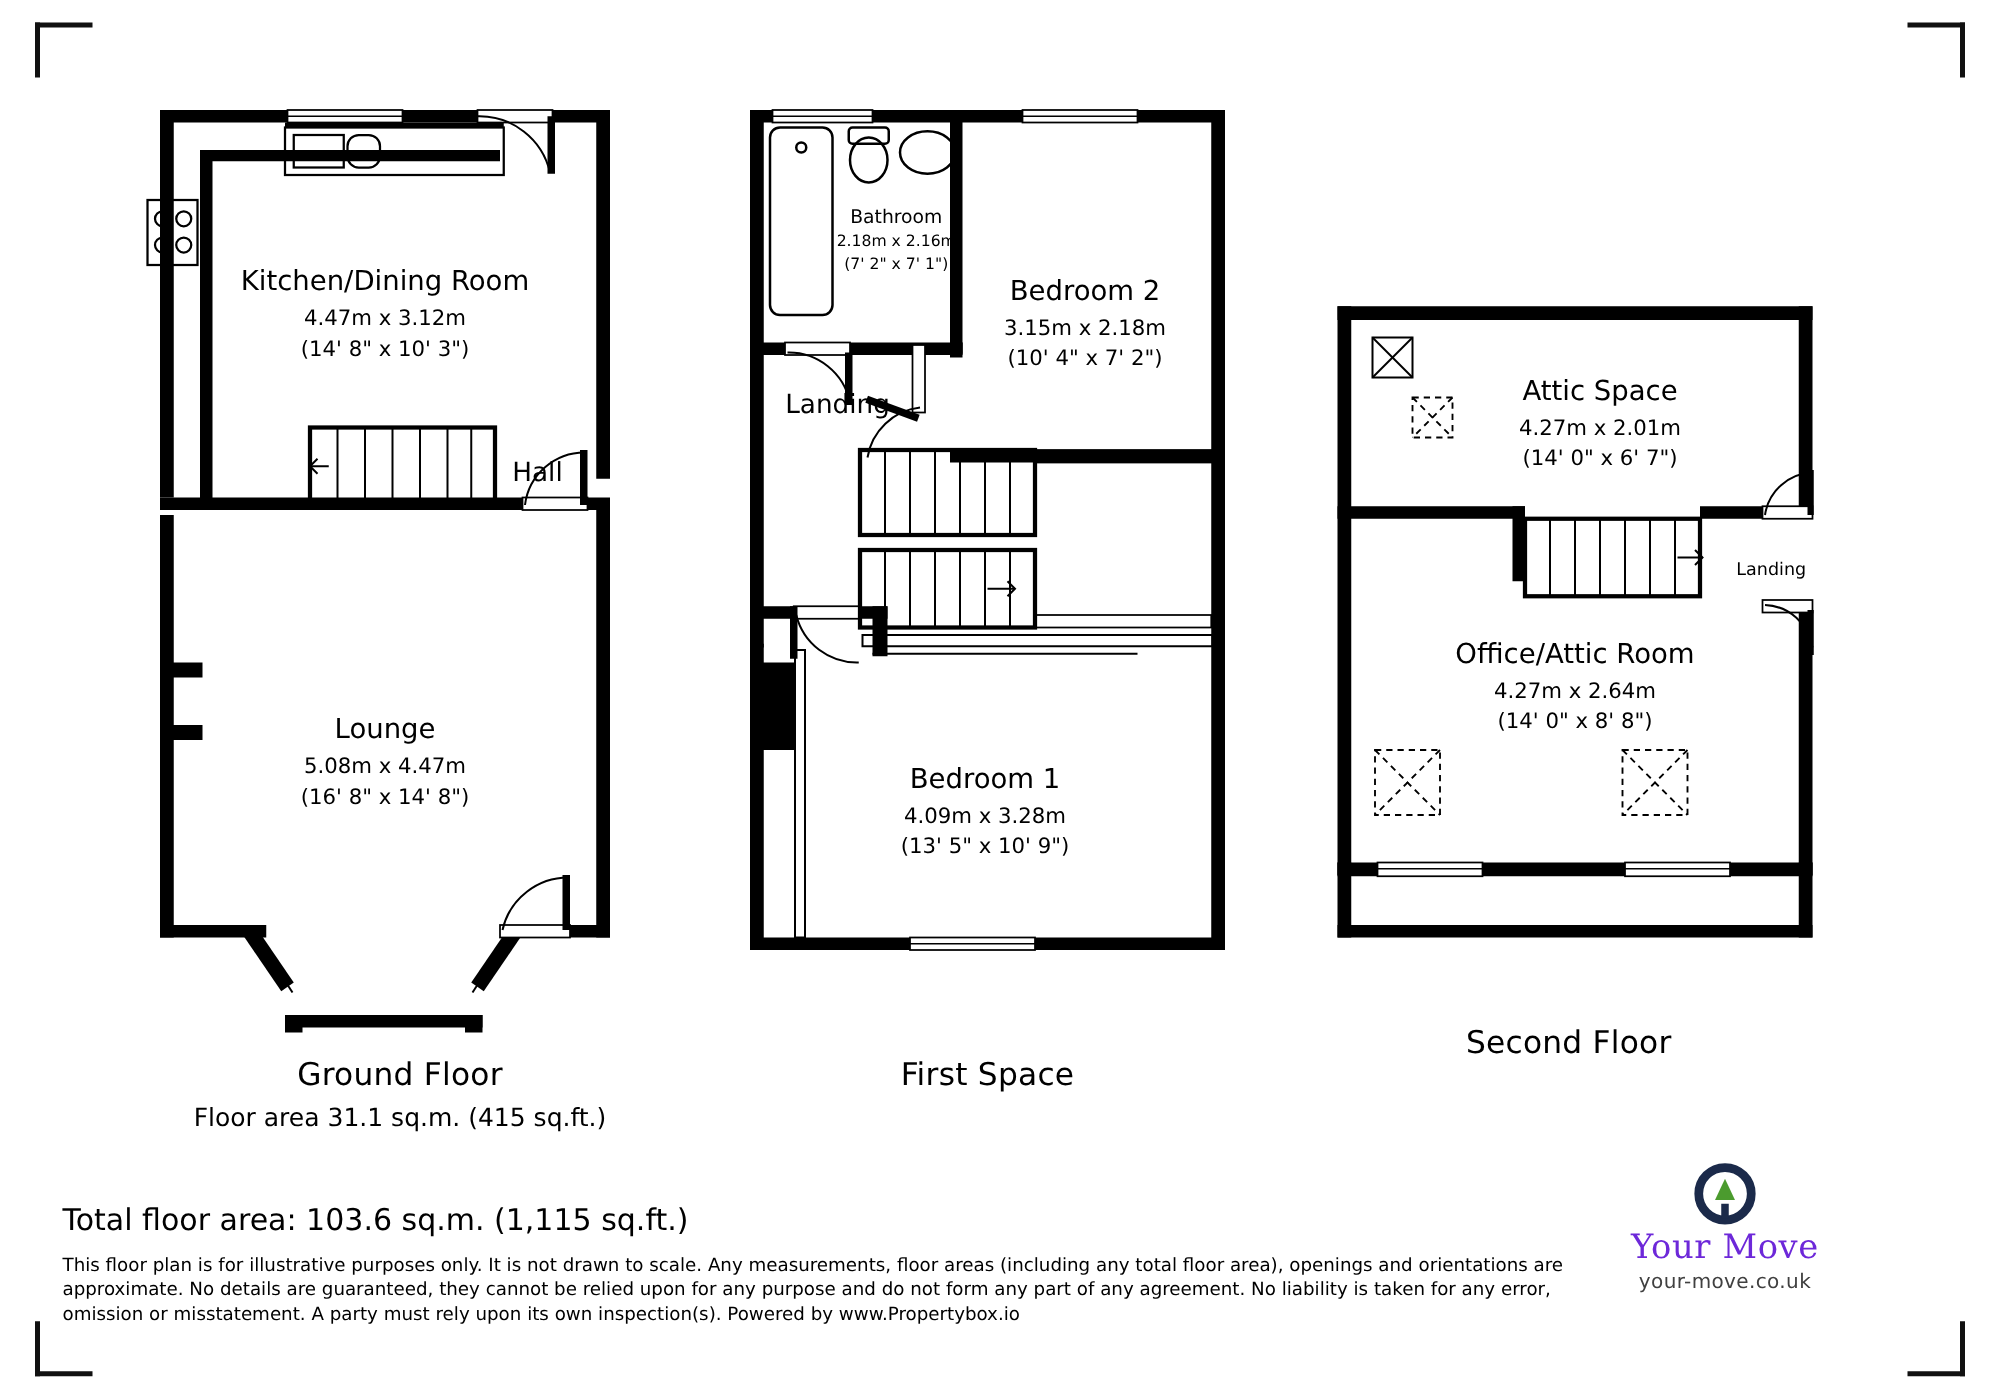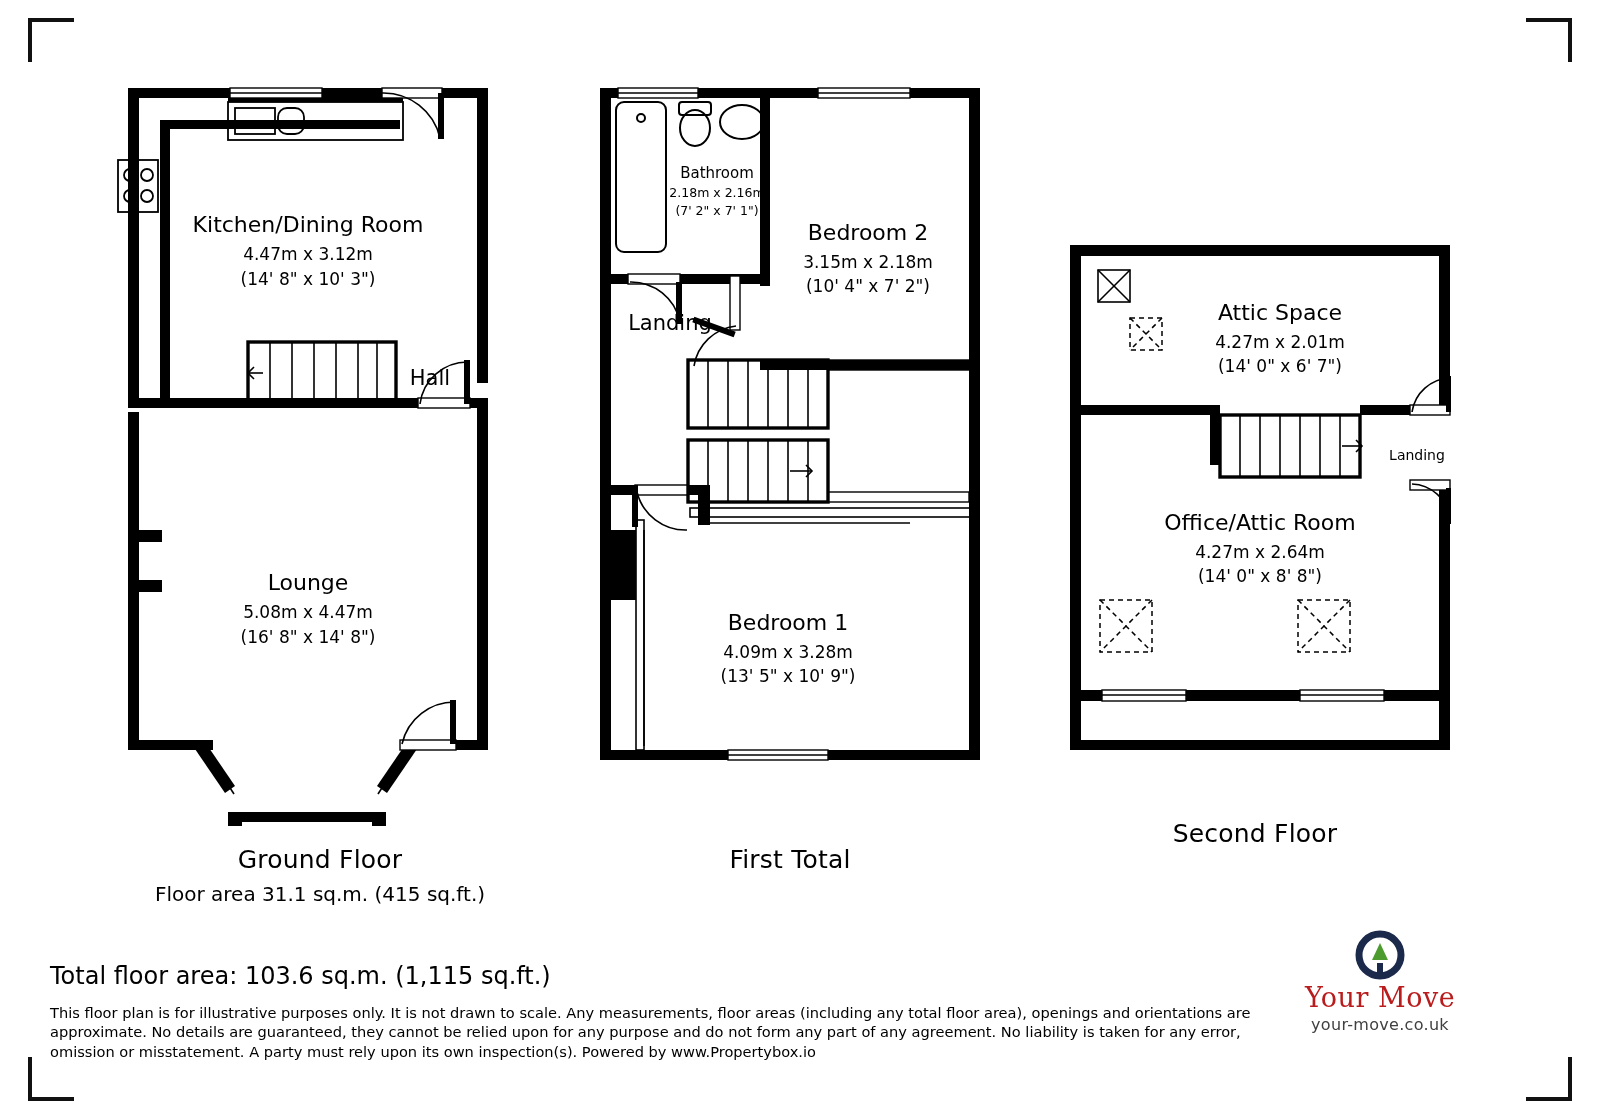--- a/index.html
+++ b/index.html
@@ -42,21 +42,21 @@
     text-align:right;
   }
 
   #disclaimer {
     position:absolute; left:50px; top:1003px; width:1230px;
     font-size:14.6px; line-height:1.33;
   }
 
   #brand { position:absolute; right:105px; top:930px; width:230px; text-align:center; }
   .brand-mark { width:50px; height:50px; margin:0 auto 2px auto; position:relative; }
-  .brand-name { font-size:27px; color:#b91c1c; letter-spacing:0.5px; font-family:"DejaVu Serif", serif; }
+  .brand-name { font-size:27px; color:#6d28d9; letter-spacing:0.5px; font-family:"DejaVu Serif", serif; }
   .brand-url { font-size:16px; color:#404040; margin-top:2px; letter-spacing:0.3px; }
 
   text { font-family:"DejaVu Sans", sans-serif; fill:#000; }
   .rm-name { font-size:22px; text-anchor:middle; }
   .rm-dim { font-size:17px; text-anchor:middle; }
   .rm-name-sm { font-size:15px; text-anchor:middle; }
   .rm-dim-sm { font-size:12.5px; text-anchor:middle; }
   .rm-label { font-size:21px; text-anchor:middle; }
   .rm-label-sm { font-size:14px; text-anchor:middle; }
 </style>
@@ -365,21 +365,21 @@
     <text class="rm-dim" x="210" y="522">(14' 0" x 8' 8")</text>
   </g>
 </svg>
 </div>
 
 <div class="floor-caption" id="caption-ground">
   <div class="floor-title">Ground Floor</div>
   <div class="floor-area">Floor area 31.1 sq.m. (415 sq.ft.)</div>
 </div>
 <div class="floor-caption" id="caption-first">
-  <div class="floor-title">First Total</div>
+  <div class="floor-title">First Space</div>
 </div>
 <div class="floor-caption" id="caption-second">
   <div class="floor-title">Second Floor</div>
 </div>
 
 <div id="total-area">Total floor area: 103.6 sq.m. (1,115 sq.ft.)</div>
 <div id="disclaimer">This floor plan is for illustrative purposes only. It is not drawn to scale. Any measurements, floor areas (including any total floor area), openings and orientations are approximate. No details are guaranteed, they cannot be relied upon for any purpose and do not form any part of any agreement. No liability is taken for any error, omission or misstatement. A party must rely upon its own inspection(s). Powered by www.Propertybox.io</div>
 
 <div id="brand">
   <div class="brand-mark">

